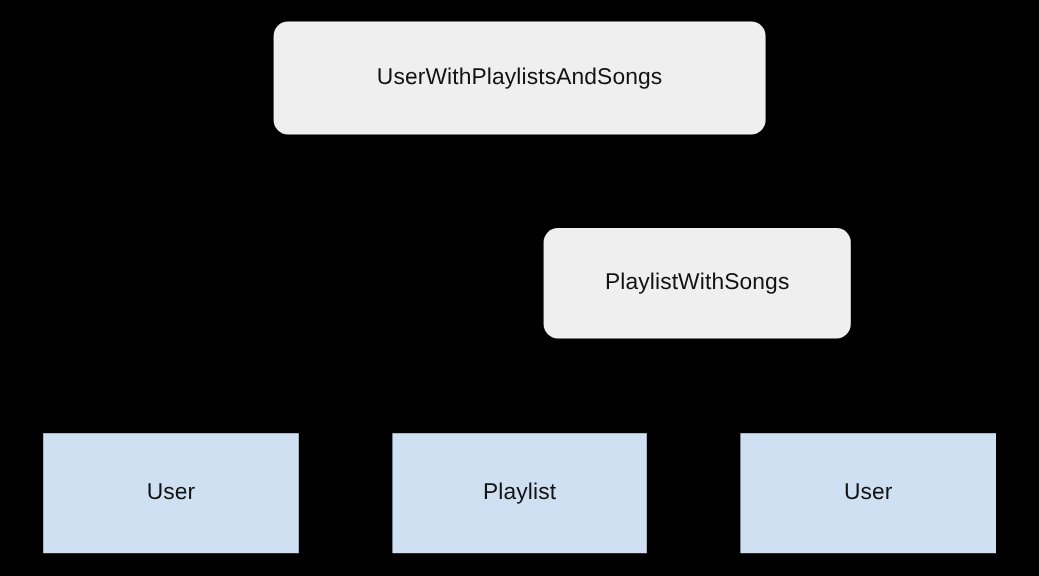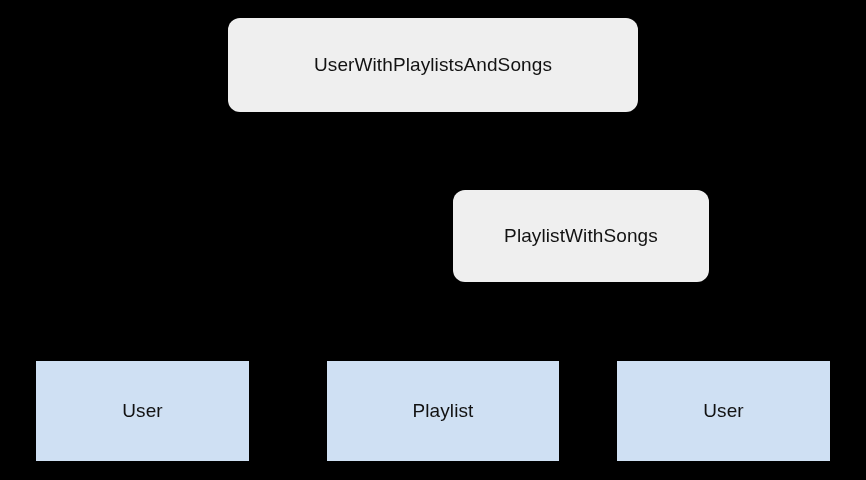--- a/index.html
+++ b/index.html
@@ -53,21 +53,21 @@
   #node-user-with-playlists-and-songs {
     left: 228px;  top: 18px;  width: 410px; height: 94px;
   }
   #node-playlist-with-songs {
     left: 453px;  top: 190px; width: 256px; height: 92px;
   }
   #node-user {
     left: 36px;   top: 361px; width: 213px; height: 100px;
   }
   #node-playlist {
-    left: 327px;  top: 361px; width: 232px; height: 100px;
+    left: 327px;  top: 361px; width: 212px; height: 100px;
   }
   #node-song {
     left: 617px;  top: 361px; width: 213px; height: 100px;
   }
 </style>
 </head>
 <body>
 
 <div id="diagram-canvas">
 

